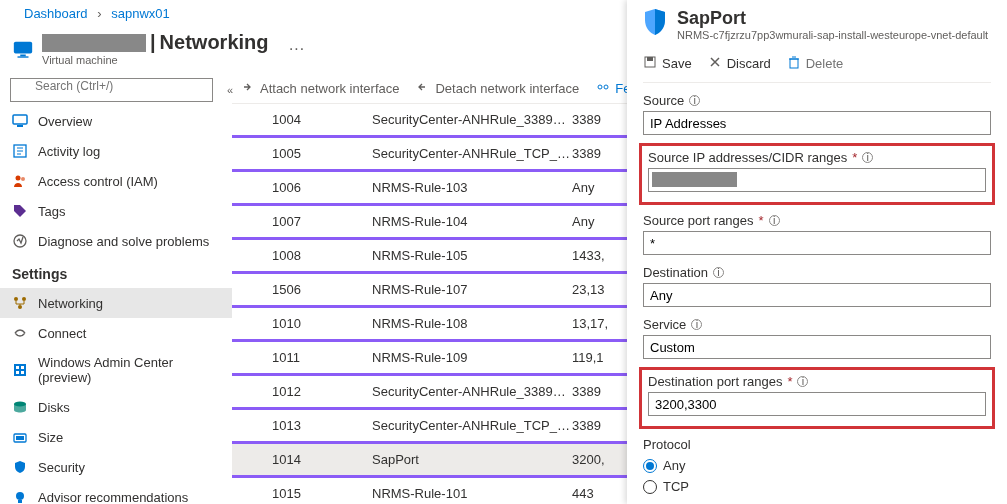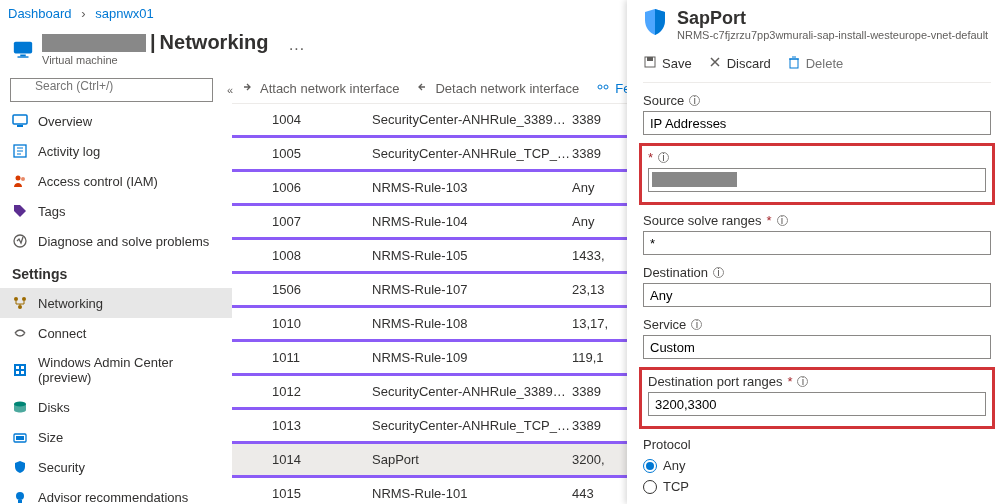--- a/index.html
+++ b/index.html
@@ -8,21 +8,21 @@
       font-size: 13px;
       color: #323130;
       background: #fff;
       width: 1007px;
       height: 504px;
       overflow: hidden;
       position: relative;
     }
     a { color: #0078d4; text-decoration: none; }
     
-    .breadcrumb { padding: 6px 8px; font-size: 13px; }
+    .breadcrumb { padding: 6px 24px; font-size: 13px; }
     .breadcrumb span.sep { margin: 0 6px; color: #605e5c; }
     
     .title-row { display: flex; align-items: center; padding: 4px 12px 4px 12px; }
     .vm-icon { width: 22px; height: 22px; margin-right: 8px; display: flex; align-items: center; justify-content: center; }
     .title-wrap { display: flex; flex-direction: column; }
     .title-main { font-size: 20px; font-weight: 600; display: flex; align-items: center; gap: 4px; }
     .redacted { background: #888; display: inline-block; }
     .subtitle { font-size: 11px; color: #605e5c; }
     .ellipsis-btn { margin-left: 12px; color: #605e5c; font-size: 16px; padding: 0 8px; cursor: pointer; }
     
@@ -372,33 +372,34 @@
     <div class="field-label">
         <span>Source</span> 
         <span class="info-icon">i</span>
       </div>
     <input class="field-input" value="IP Addresses" style="">
   </div>
 
   <div class="highlight-box">
     <div class="field" style="margin-bottom:4px;">
       <div class="field-label">
+          <span>Source IP addresses/CIDR ranges</span> 
           <span class="req">*</span> 
           <span class="info-icon">i</span>
         </div>
       <div style="position:relative;">
         <input class="field-input" style="">
         <span class="redacted" style="position:absolute;left:4px;top:4px;width:85px;height:15px;"></span>
       </div>
     </div>
   </div>
 
   <div class="field">
     <div class="field-label">
-        <span>Source solve ranges</span> 
+        <span>Source port ranges</span> 
         <span class="req">*</span> 
         <span class="info-icon">i</span>
       </div>
     <input class="field-input" value="*" style="">
   </div>
 
   <div class="field">
     <div class="field-label">
         <span>Destination</span> 
         <span class="info-icon">i</span>

